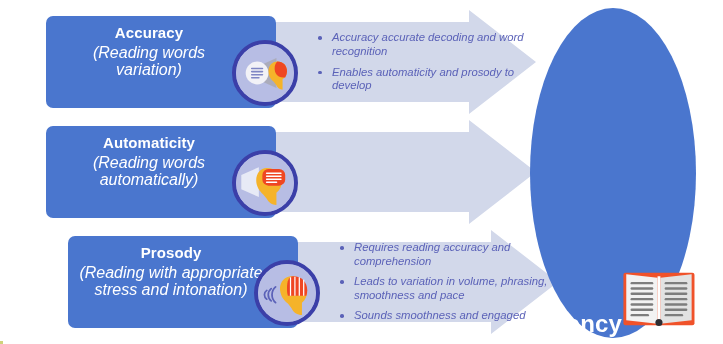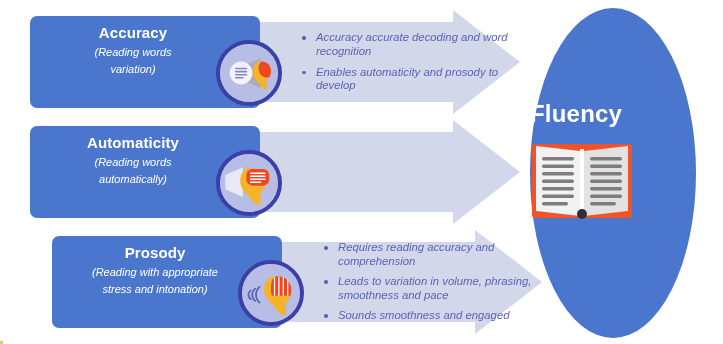--- a/index.html
+++ b/index.html
@@ -4,21 +4,21 @@
 <style>
   html,body{margin:0;padding:0;background:#ffffff;}
   body{
     width:723px;height:344px;position:relative;overflow:hidden;
     font-family:"Liberation Sans","DejaVu Sans",sans-serif;
     -webkit-font-smoothing:antialiased;
   }
   .canvas{position:absolute;left:0;top:0;width:723px;height:344px;}
 
   
-  .row{position:absolute;left:0;width:688px;height:104px;}
+  .row{position:absolute;left:16px;width:688px;height:104px;}
   .row.r1{top:10px;}
   .row.r2{top:120px;text-decoration:underline;}
   .row.r3{top:230px;margin-left:22px;}
 
   
   .arrow{
     position:absolute;left:118px;top:0;width:402px;height:104px;
     background:#d2d8ea;
     -webkit-clip-path:polygon(0 12px,335px 12px,335px 0,402px 52px,335px 104px,335px 92px,0 92px);
     clip-path:polygon(0 12px,335px 12px,335px 0,402px 52px,335px 104px,335px 92px,0 92px);
@@ -29,21 +29,21 @@
     position:absolute;left:30px;top:6px;width:230px;height:92px;
     background:#4a76ce;border-radius:7px;
     box-sizing:border-box;padding:7px 34px 0 10px;
     text-align:center;color:#ffffff;
   }
   .label-title{
     font-size:15px;font-weight:bold;line-height:19px;letter-spacing:.1px;
     margin:0 0 2px 0;
   }
   .label-sub{
-    font-size:11px;font-style:italic;line-height:17px;
+    font-size:16px;font-style:italic;line-height:17px;
   }
   .label-sub .ln{display:block;}
 
   
   .medallion{
     position:absolute;left:216px;top:30px;width:66px;height:66px;border-radius:50%;
     background:#b7bde4;border:4px solid #3b3fa8;box-sizing:border-box;
     overflow:hidden;
   }
   .medallion svg{display:block;width:100%;height:100%;}
@@ -62,21 +62,21 @@
   .bullets li:last-child{margin-bottom:0;}
   .bullets li:before{
     content:"";position:absolute;left:2px;top:5px;
     width:3.5px;height:3.5px;border-radius:50%;background:#5b62b8;
   }
 
   
   .fluency{
     position:absolute;left:530px;top:8px;width:166px;height:330px;
     border-radius:50%;background:#4a76ce;
-    display:flex;flex-direction:column;align-items:flex-start;
+    display:flex;align-items:flex-end;
   }
   .fluency-title{
     margin-top:92px;color:#ffffff;font-size:24px;font-weight:bold;letter-spacing:.2px;
   }
   .book-icon{margin-top:14px;width:104px;height:78px;}
   .book-icon svg{display:block;width:100%;height:100%;}
 
   .corner-dot{position:absolute;left:0;bottom:0;width:3px;height:3px;background:#cfd27a;}
 </style>
 </head>

